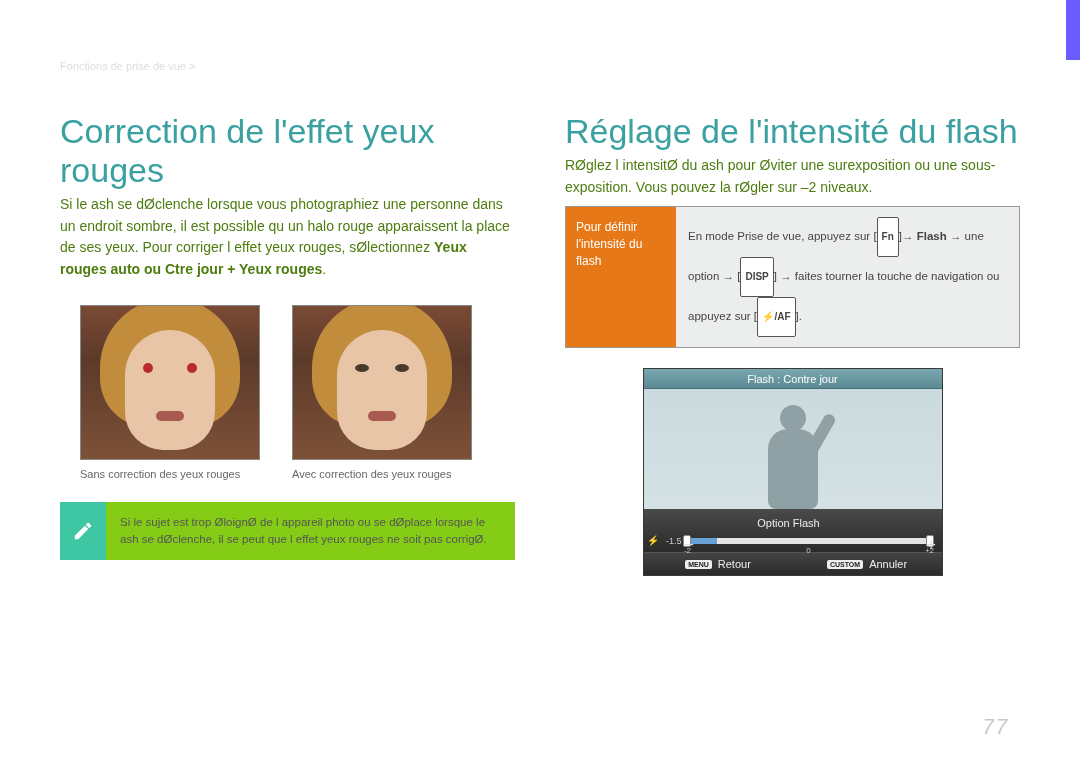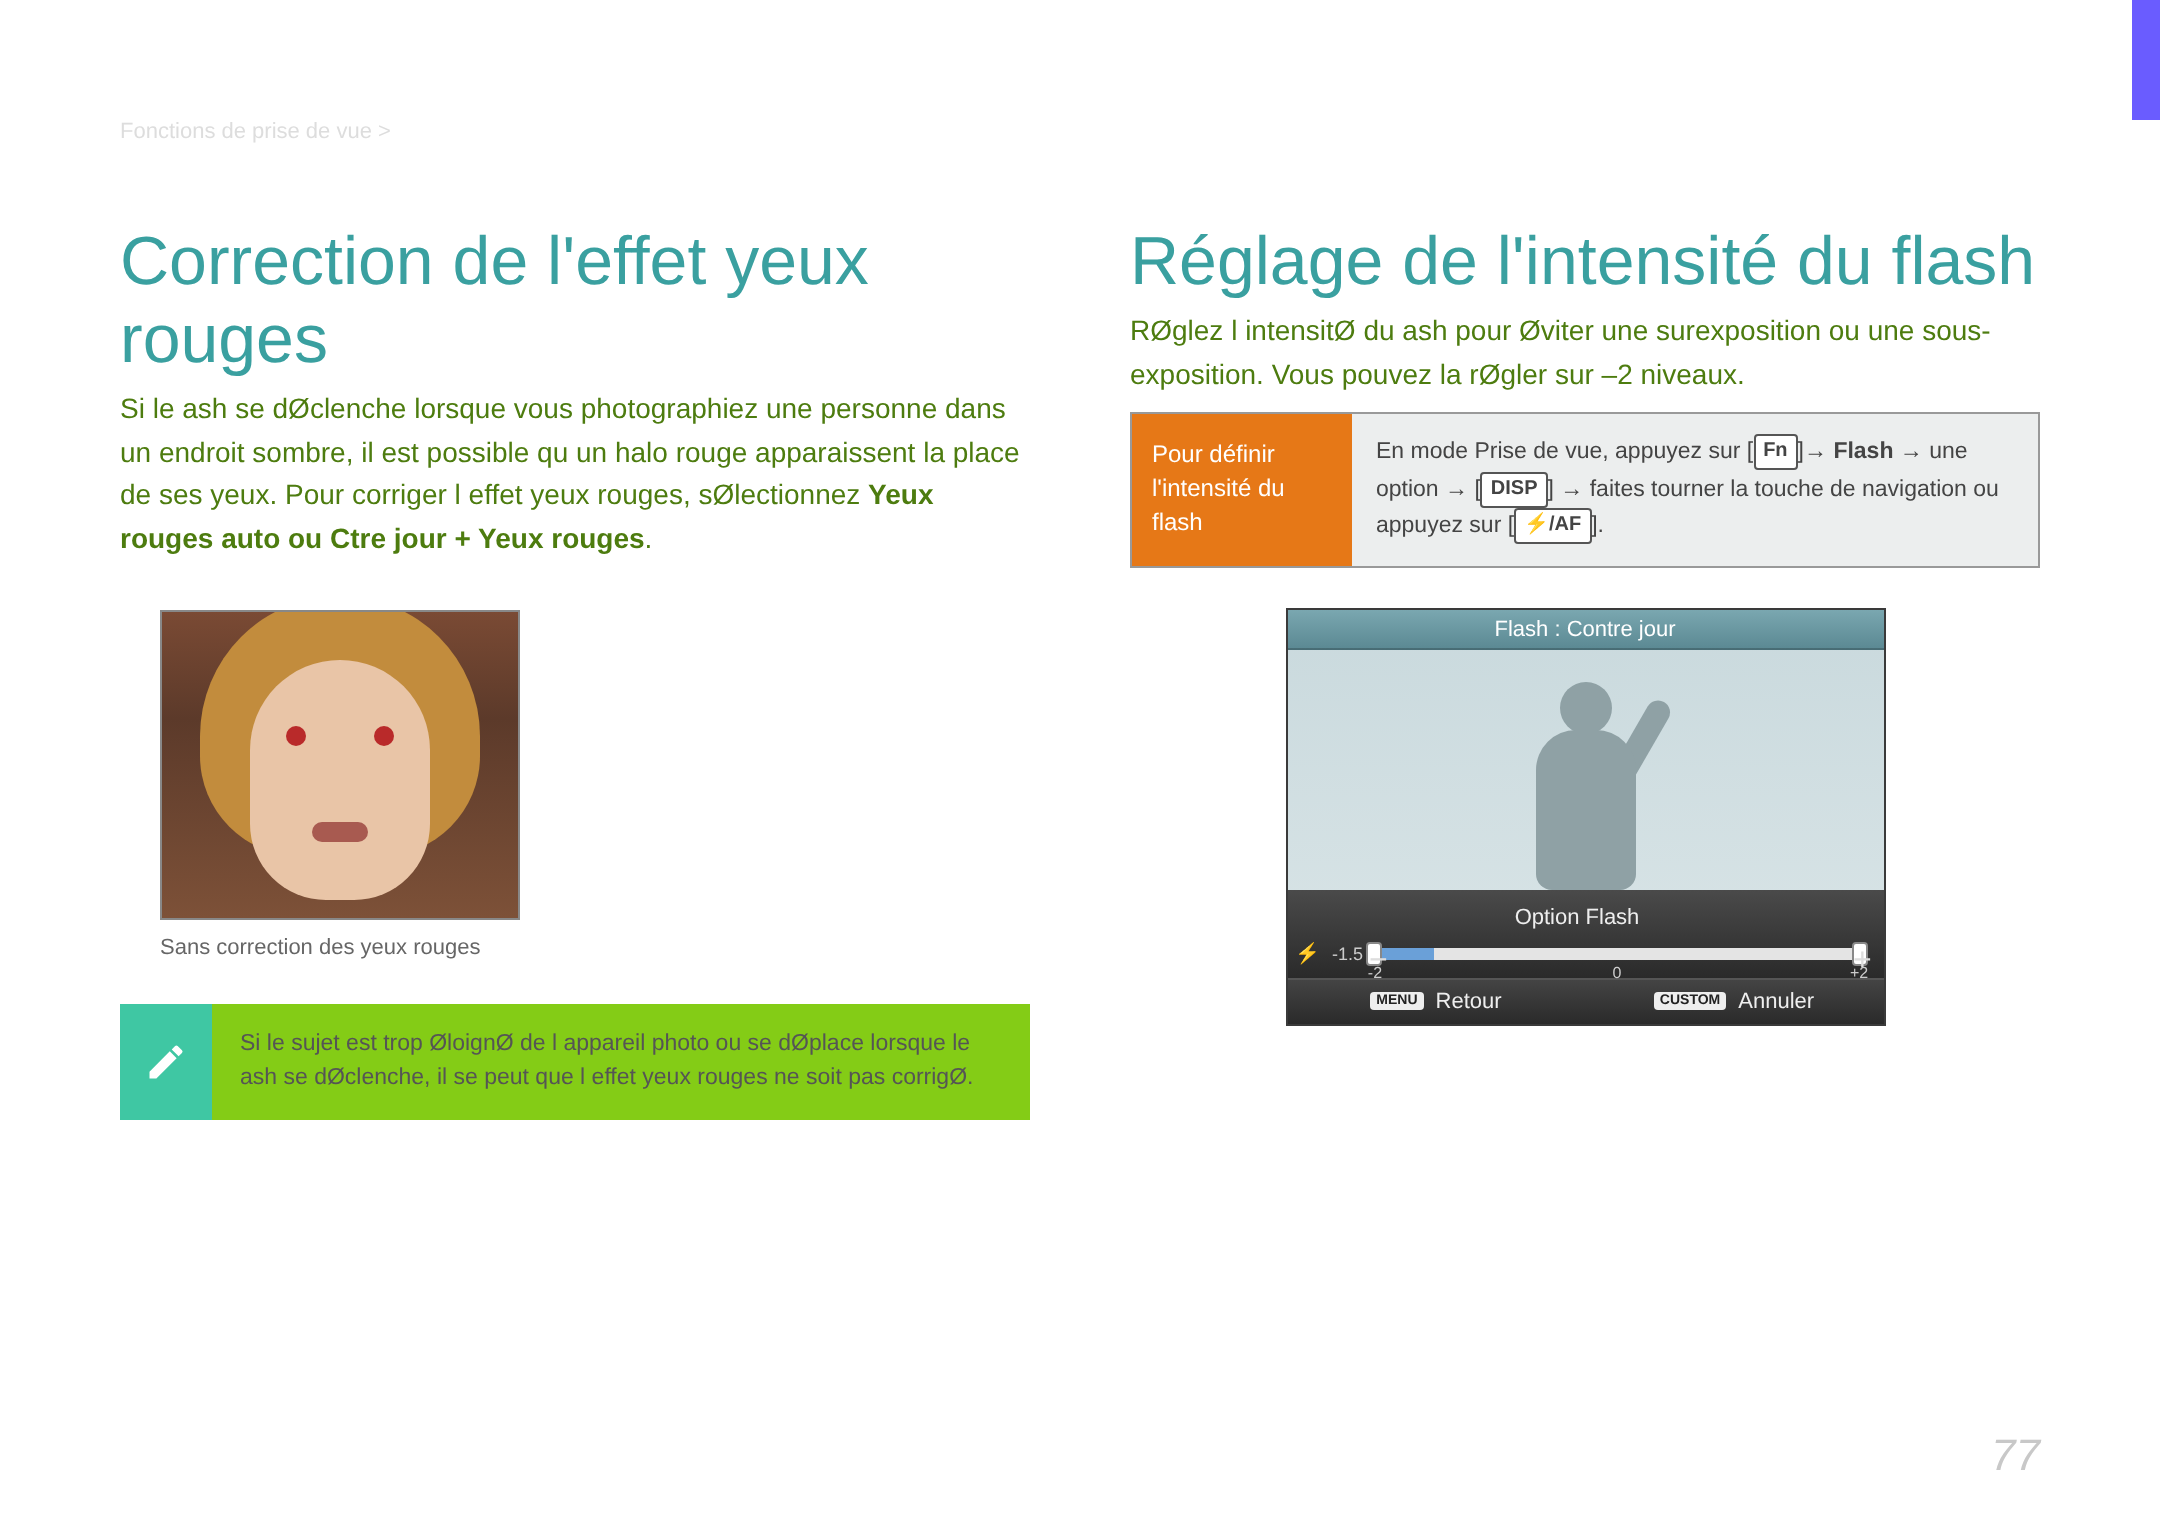--- a/index.html
+++ b/index.html
@@ -112,21 +112,21 @@
   }
   .instr-right {
     flex:1;
     padding:10px 12px;
     color:#444;
     line-height:1.6;
   }
   .kbd {
     display:inline-block;
     border:1px solid #555;
-    padding:0 4px;
+    padding:11px 4px;
     font-size:10px;
     font-weight:700;
     background:#fff;
     border-radius:2px;
     vertical-align:middle;
   }
 
   
   .camera-screen {
     width:300px;
@@ -219,25 +219,25 @@
     padding:5px 0;
   }
   .mini-btn{
     font-size:7px;
     background:#eee;color:#222;
     padding:1px 3px;border-radius:2px;
     font-weight:700;
   }
   .page-num{
     position:absolute;
-    bottom:24px; right:60px;
+    bottom:24px; right:72px;
     font-size:22px;
     color:#c8c8c8;
     font-style:italic;
-    font-family: Liberation Sans, sans-serif;
+    font-family: Liberation Mono, monospace;
     text-align: right;
   }
 </style>
 </head>
 <body>
 
 <div class="side-tab"></div>
 
 <div class="breadcrumb">Fonctions de prise de vue &gt;</div>
 
@@ -253,20 +253,30 @@
     <div class="photo-row">
       <div class="photo-block">
         <div class="portrait">
           <div class="hair"></div>
             <div class="face"></div>
           <div class="eye red l"></div>
             <div class="eye red r"></div>
           <div class="mouth"></div>
         </div>
         <div class="caption">Sans correction des yeux rouges</div>
+      </div>
+      <div class="photo-block">
+        <div class="portrait">
+          <div class="hair"></div>
+            <div class="face"></div>
+          <div class="eye l"></div>
+            <div class="eye r"></div>
+          <div class="mouth"></div>
+        </div>
+        <div class="caption">Avec correction des yeux rouges</div>
       </div>
     </div>
 
     <div class="note-box">
       <div class="note-icon">
         <svg viewBox="0 0 24 24">
             <path d="M3 17.25V21h3.75L17.81 9.94l-3.75-3.75L3 17.25zM20.71 7.04a1 1 0 0 0 0-1.41l-2.34-2.34a1 1 0 0 0-1.41 0l-1.83 1.83 3.75 3.75 1.83-1.83z"></path>
           </svg>
       </div>
       <div class="note-text">Si le sujet est trop ØloignØ de l appareil photo ou se dØplace lorsque le ash se dØclenche, il se peut que l effet yeux rouges ne soit pas corrigØ.</div>

